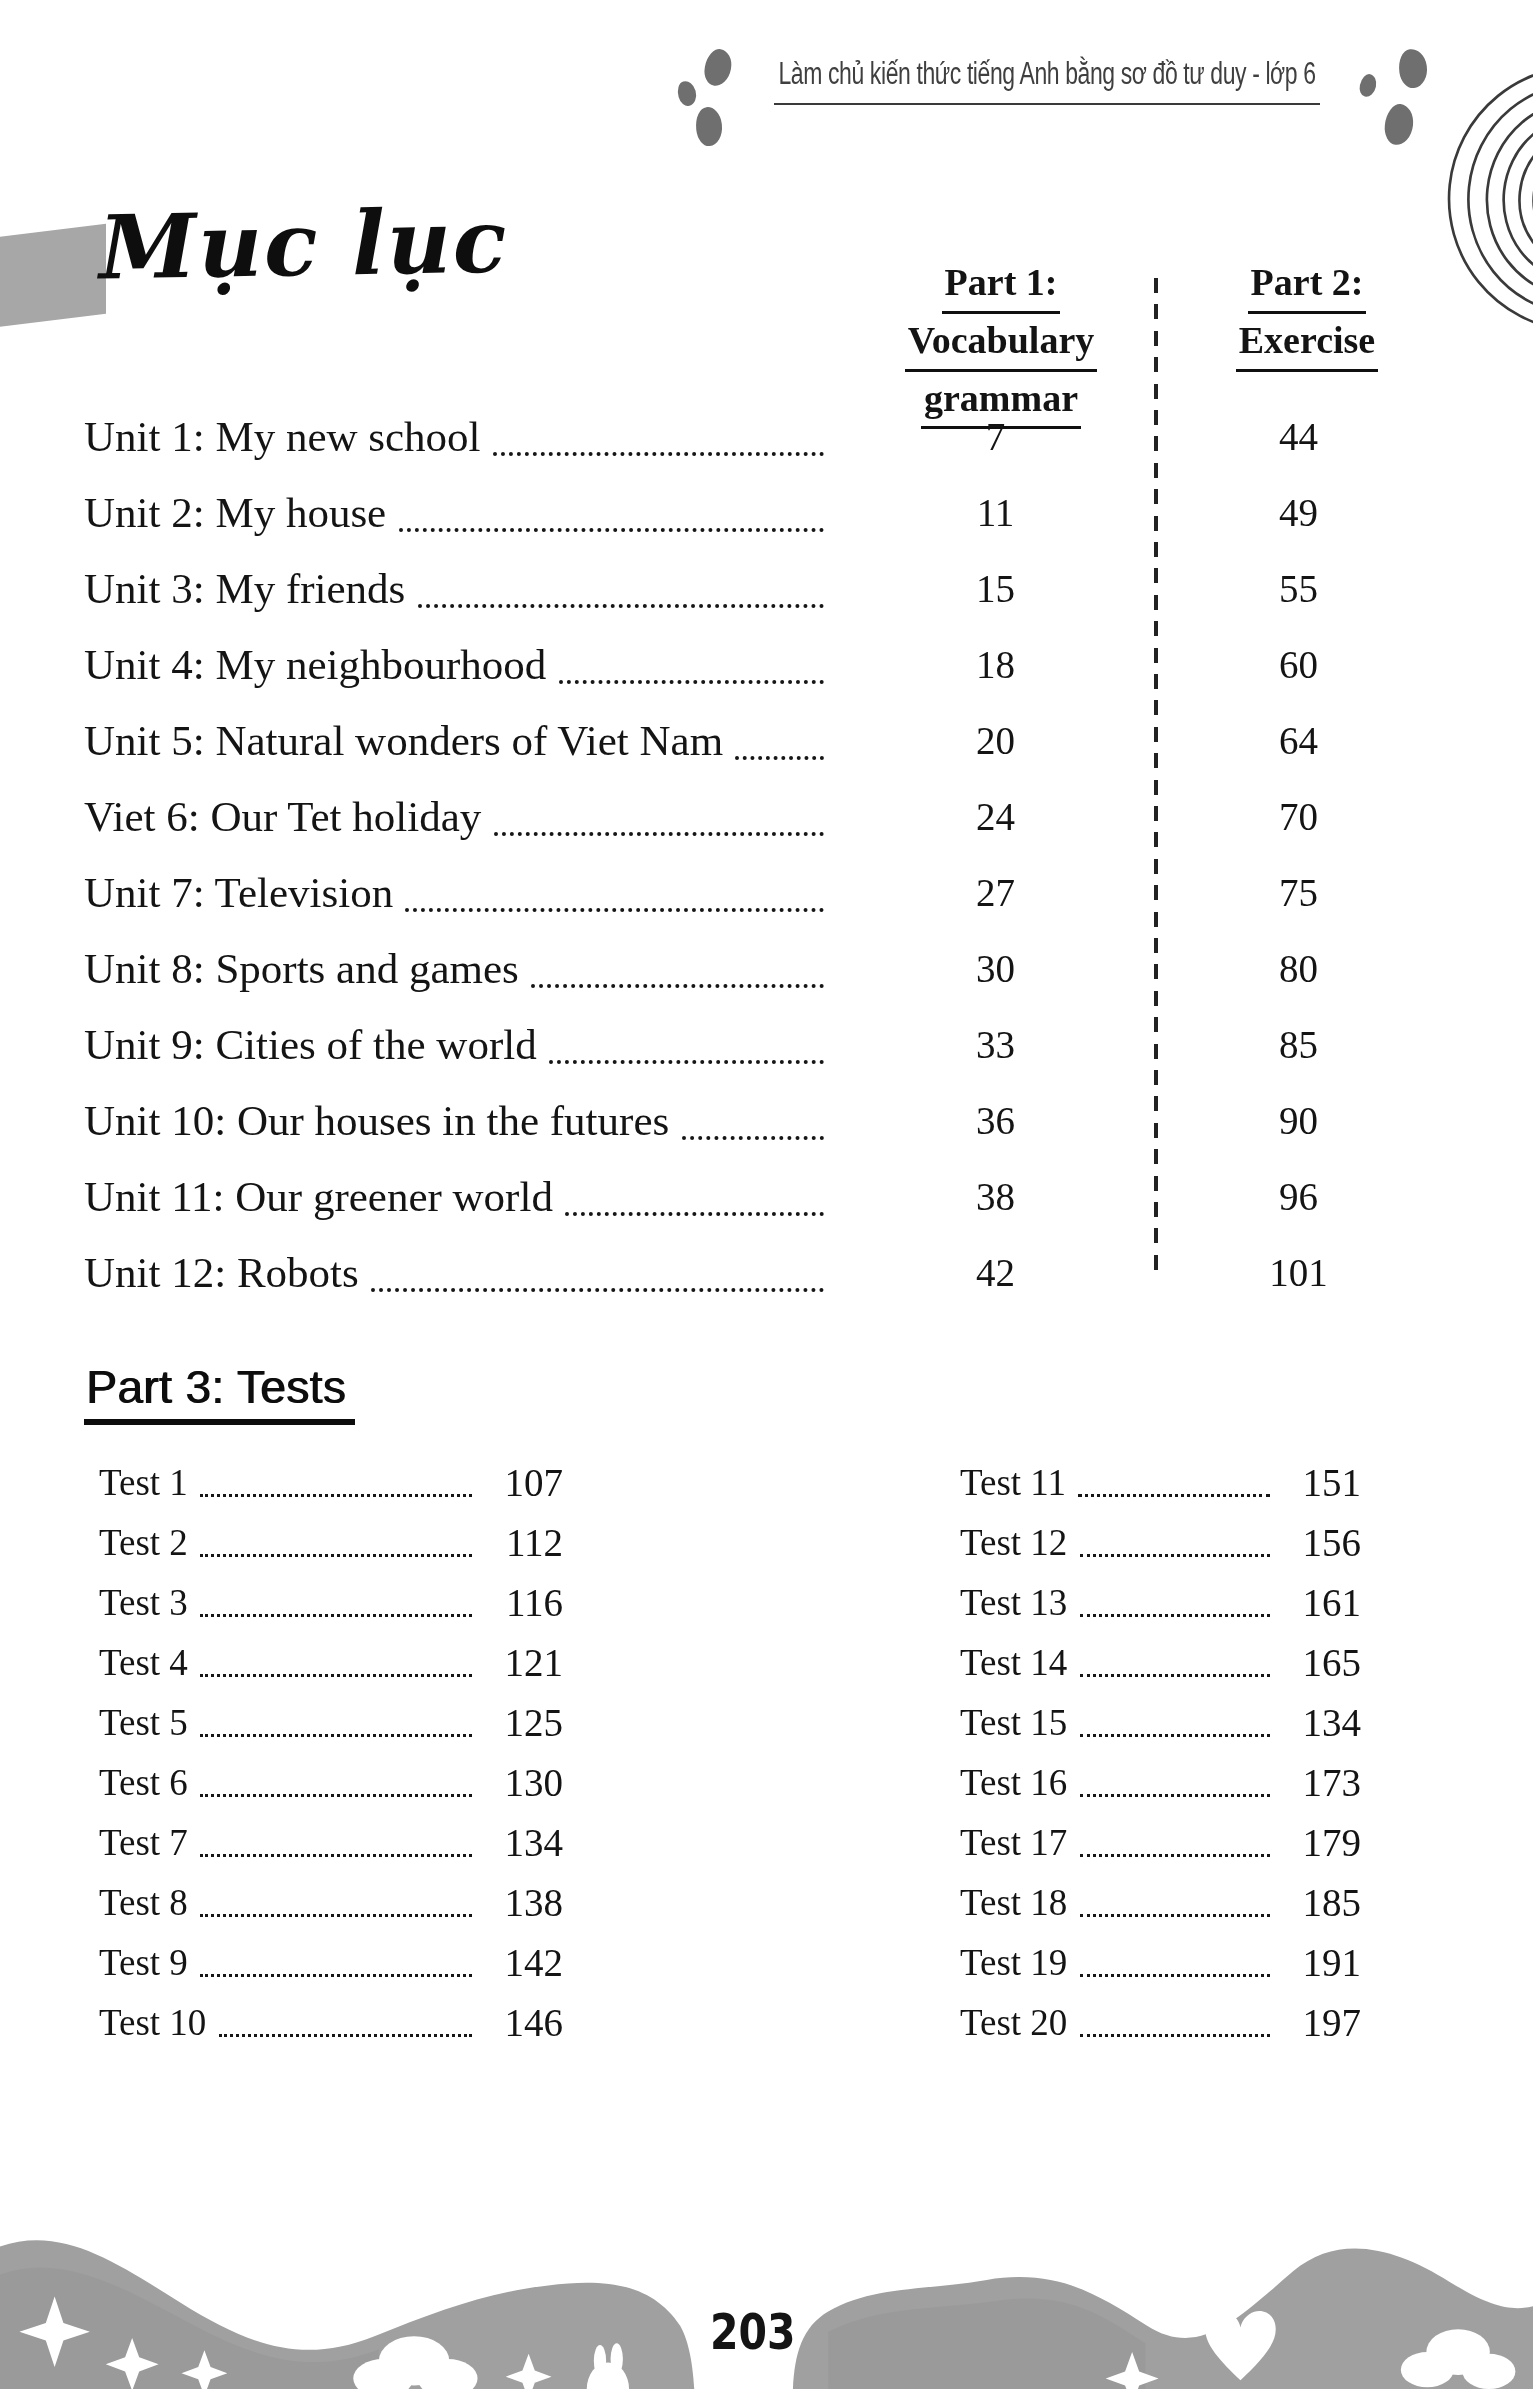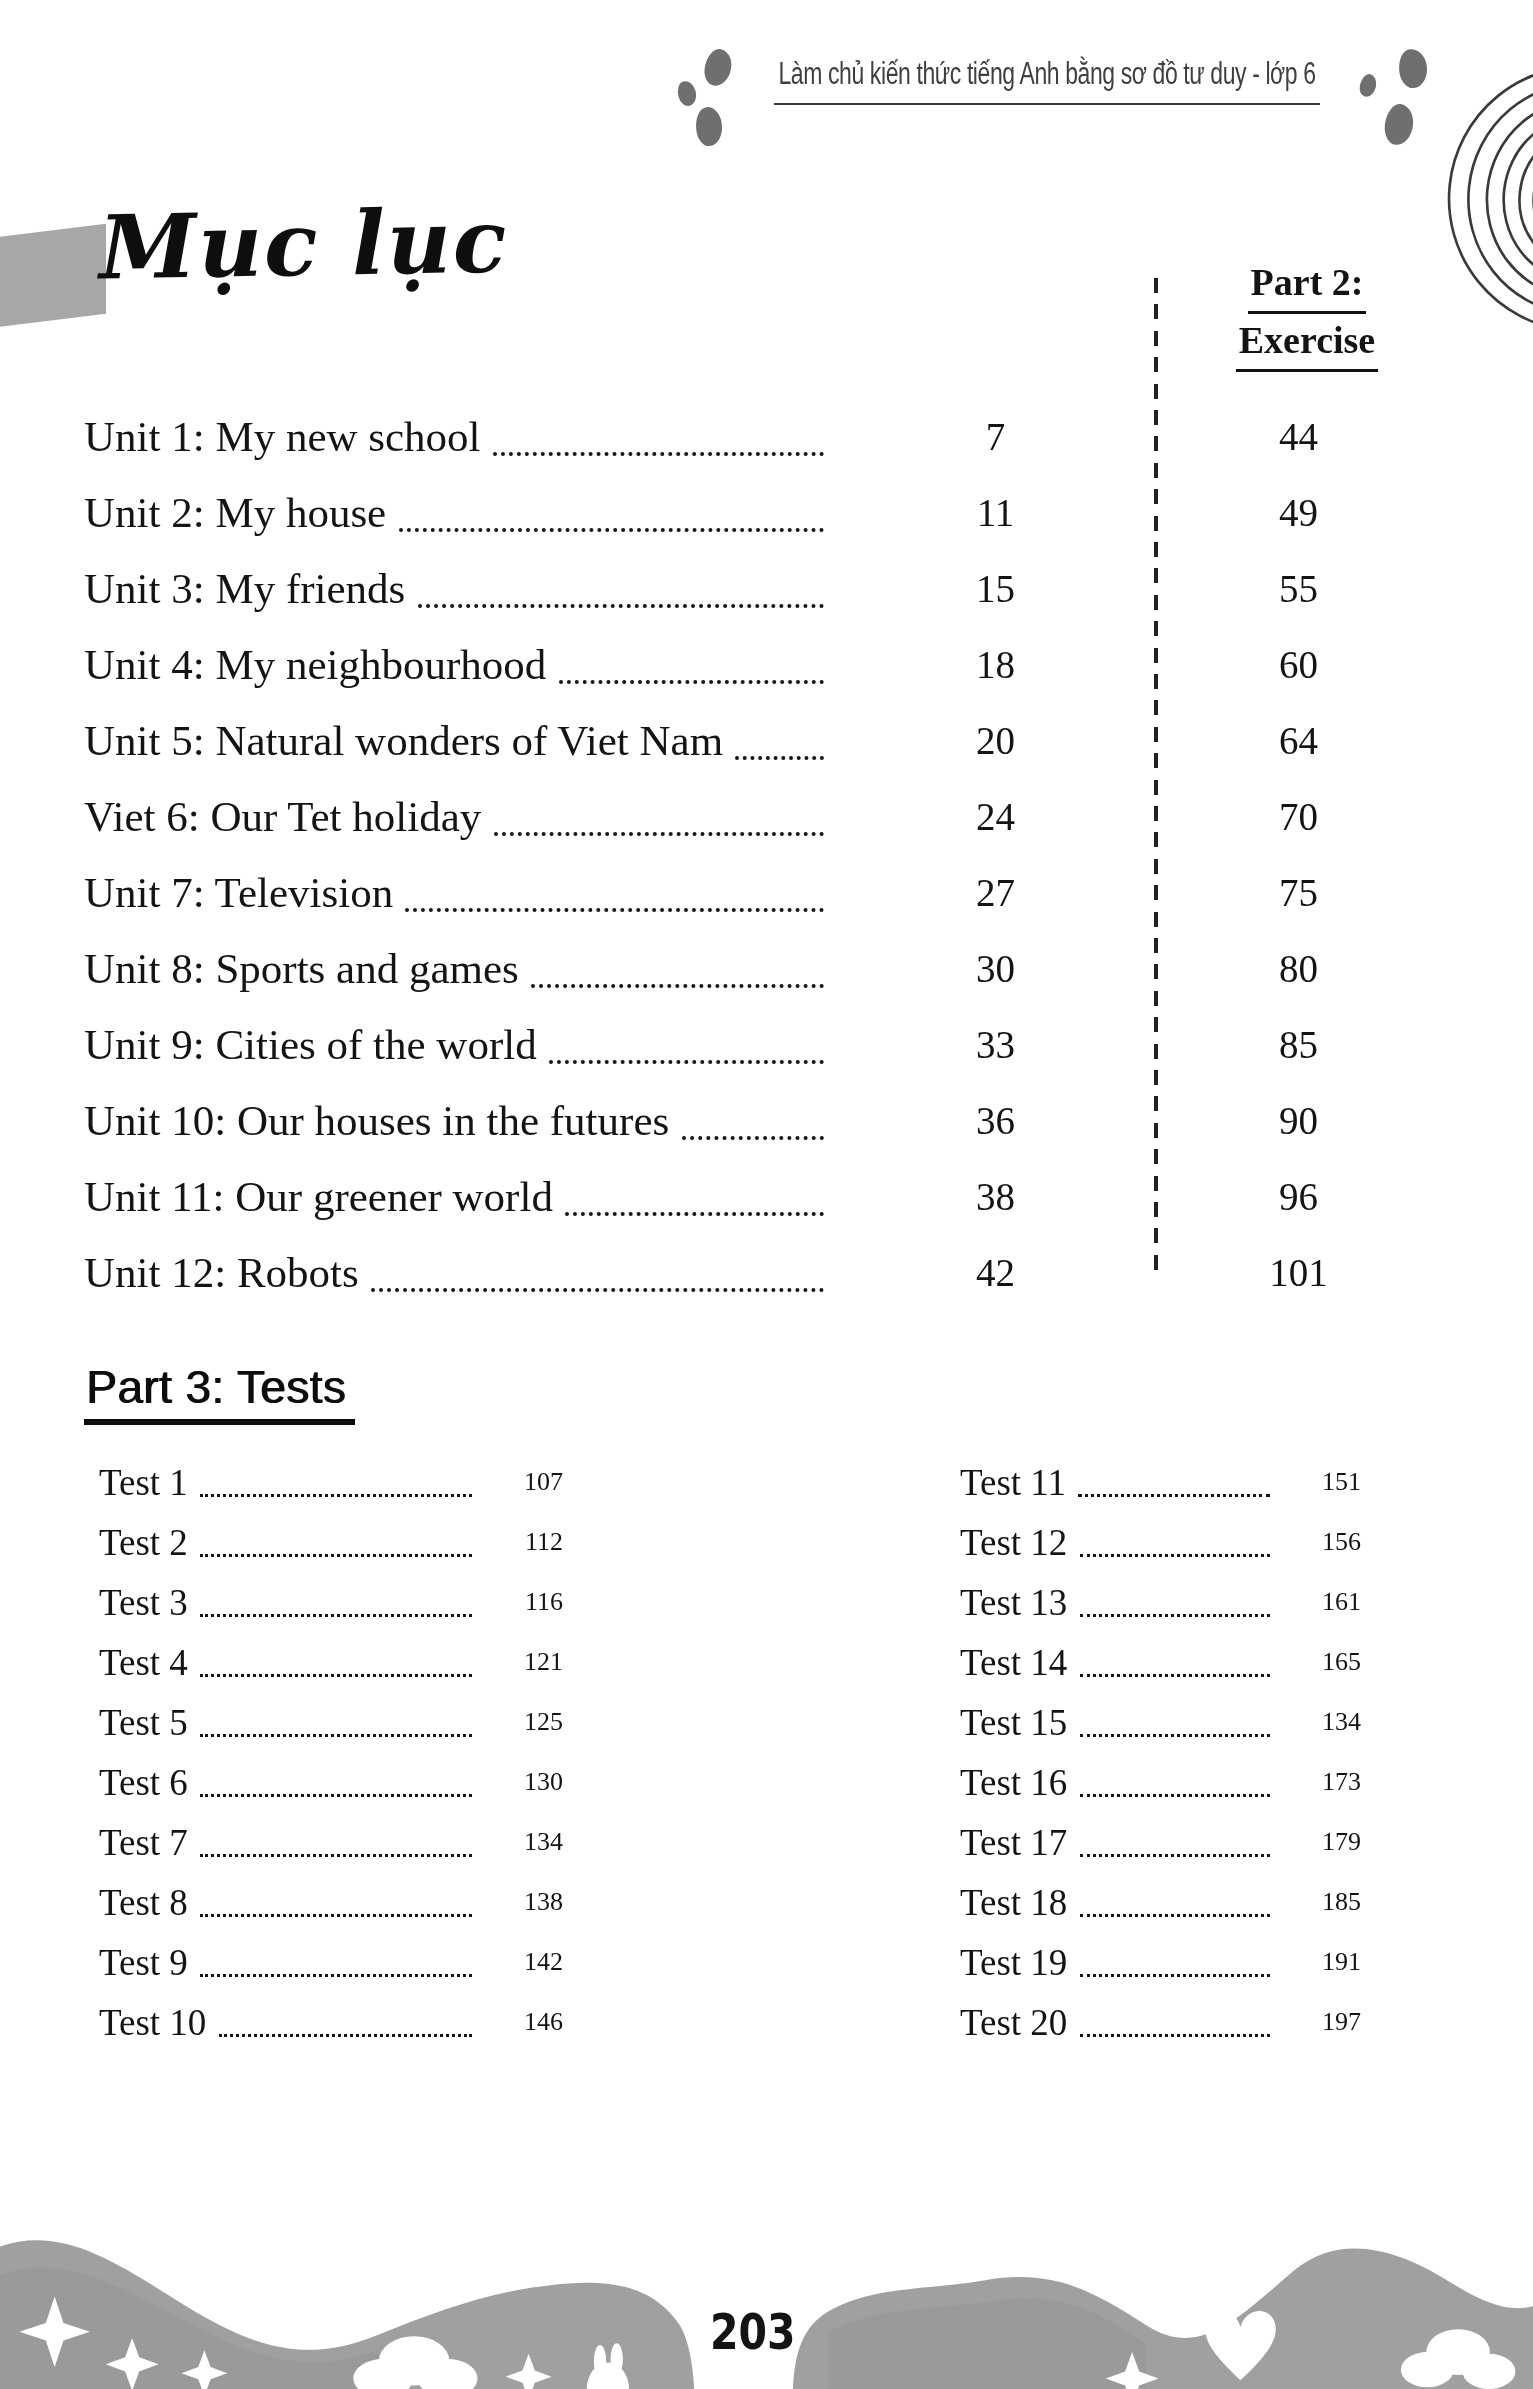--- a/index.html
+++ b/index.html
@@ -78,21 +78,21 @@
     font-family:"Liberation Sans",sans-serif;font-weight:400;font-size:46px;
     color:#0d0d0d;text-shadow:1.1px 0 0 #0d0d0d;
     border-bottom:6.2px solid #0d0d0d;padding:0 8.8px 5.3px 1.8px;letter-spacing:0.4px;
   }
   .tests-col{position:absolute;top:1452px;}
   .tc-left{left:99px;width:464px;font-family:Liberation Serif, serif;}
   .tc-right{left:960px;width:401px;font-family:Liberation Serif, serif;}
   .t-row{height:60px;display:flex;align-items:center;}
   .t-label{font-size:37px;white-space:nowrap;}
   .t-leader{flex:1;margin:0 16px 0 12.3px;height:26.4px;border-bottom:3.5px dotted #161616;}
-  .t-page{min-width:75px;text-align:right;font-size:26px;}
+  .t-page{min-width:75px;text-align:right;font-size:39px;}
 
   
   .footer-svg{position:absolute;left:0;bottom:0;width:1533px;height:176px;}
   .page-number{
     position:absolute;left:710px;top:2308px;width:79px;text-align:center;
     font-family:"DejaVu Sans",sans-serif;font-weight:700;font-size:41px;
     color:#141414;transform:scaleY(1.2);
   }
 </style>
 </head>
@@ -118,20 +118,25 @@
       <ellipse cx="160" cy="155" rx="107" ry="112"></ellipse>
       <ellipse cx="160" cy="155" rx="88" ry="94"></ellipse>
       <ellipse cx="160" cy="155" rx="70" ry="77"></ellipse>
       <ellipse cx="160" cy="155" rx="54" ry="62"></ellipse>
     </g>
   </svg>
 
   <div class="title-slab"></div>
   <div class="muc-luc">Mục lục</div>
 
+  <div class="col-header p1h">
+    <div><span class="p-line">Part 1:</span></div>
+    <div><span class="p-line">Vocabulary</span></div>
+    <div><span class="p-line">grammar</span></div>
+  </div>
   <div class="col-header p2h">
     <div><span class="p-line">Part 2:</span></div>
     <div><span class="p-line">Exercise</span></div>
   </div>
 
   <div class="col-divider"></div>
 
   <div class="units-col">
       <div class="u-row">
       <span class="u-label">Unit 1: My new school</span>

